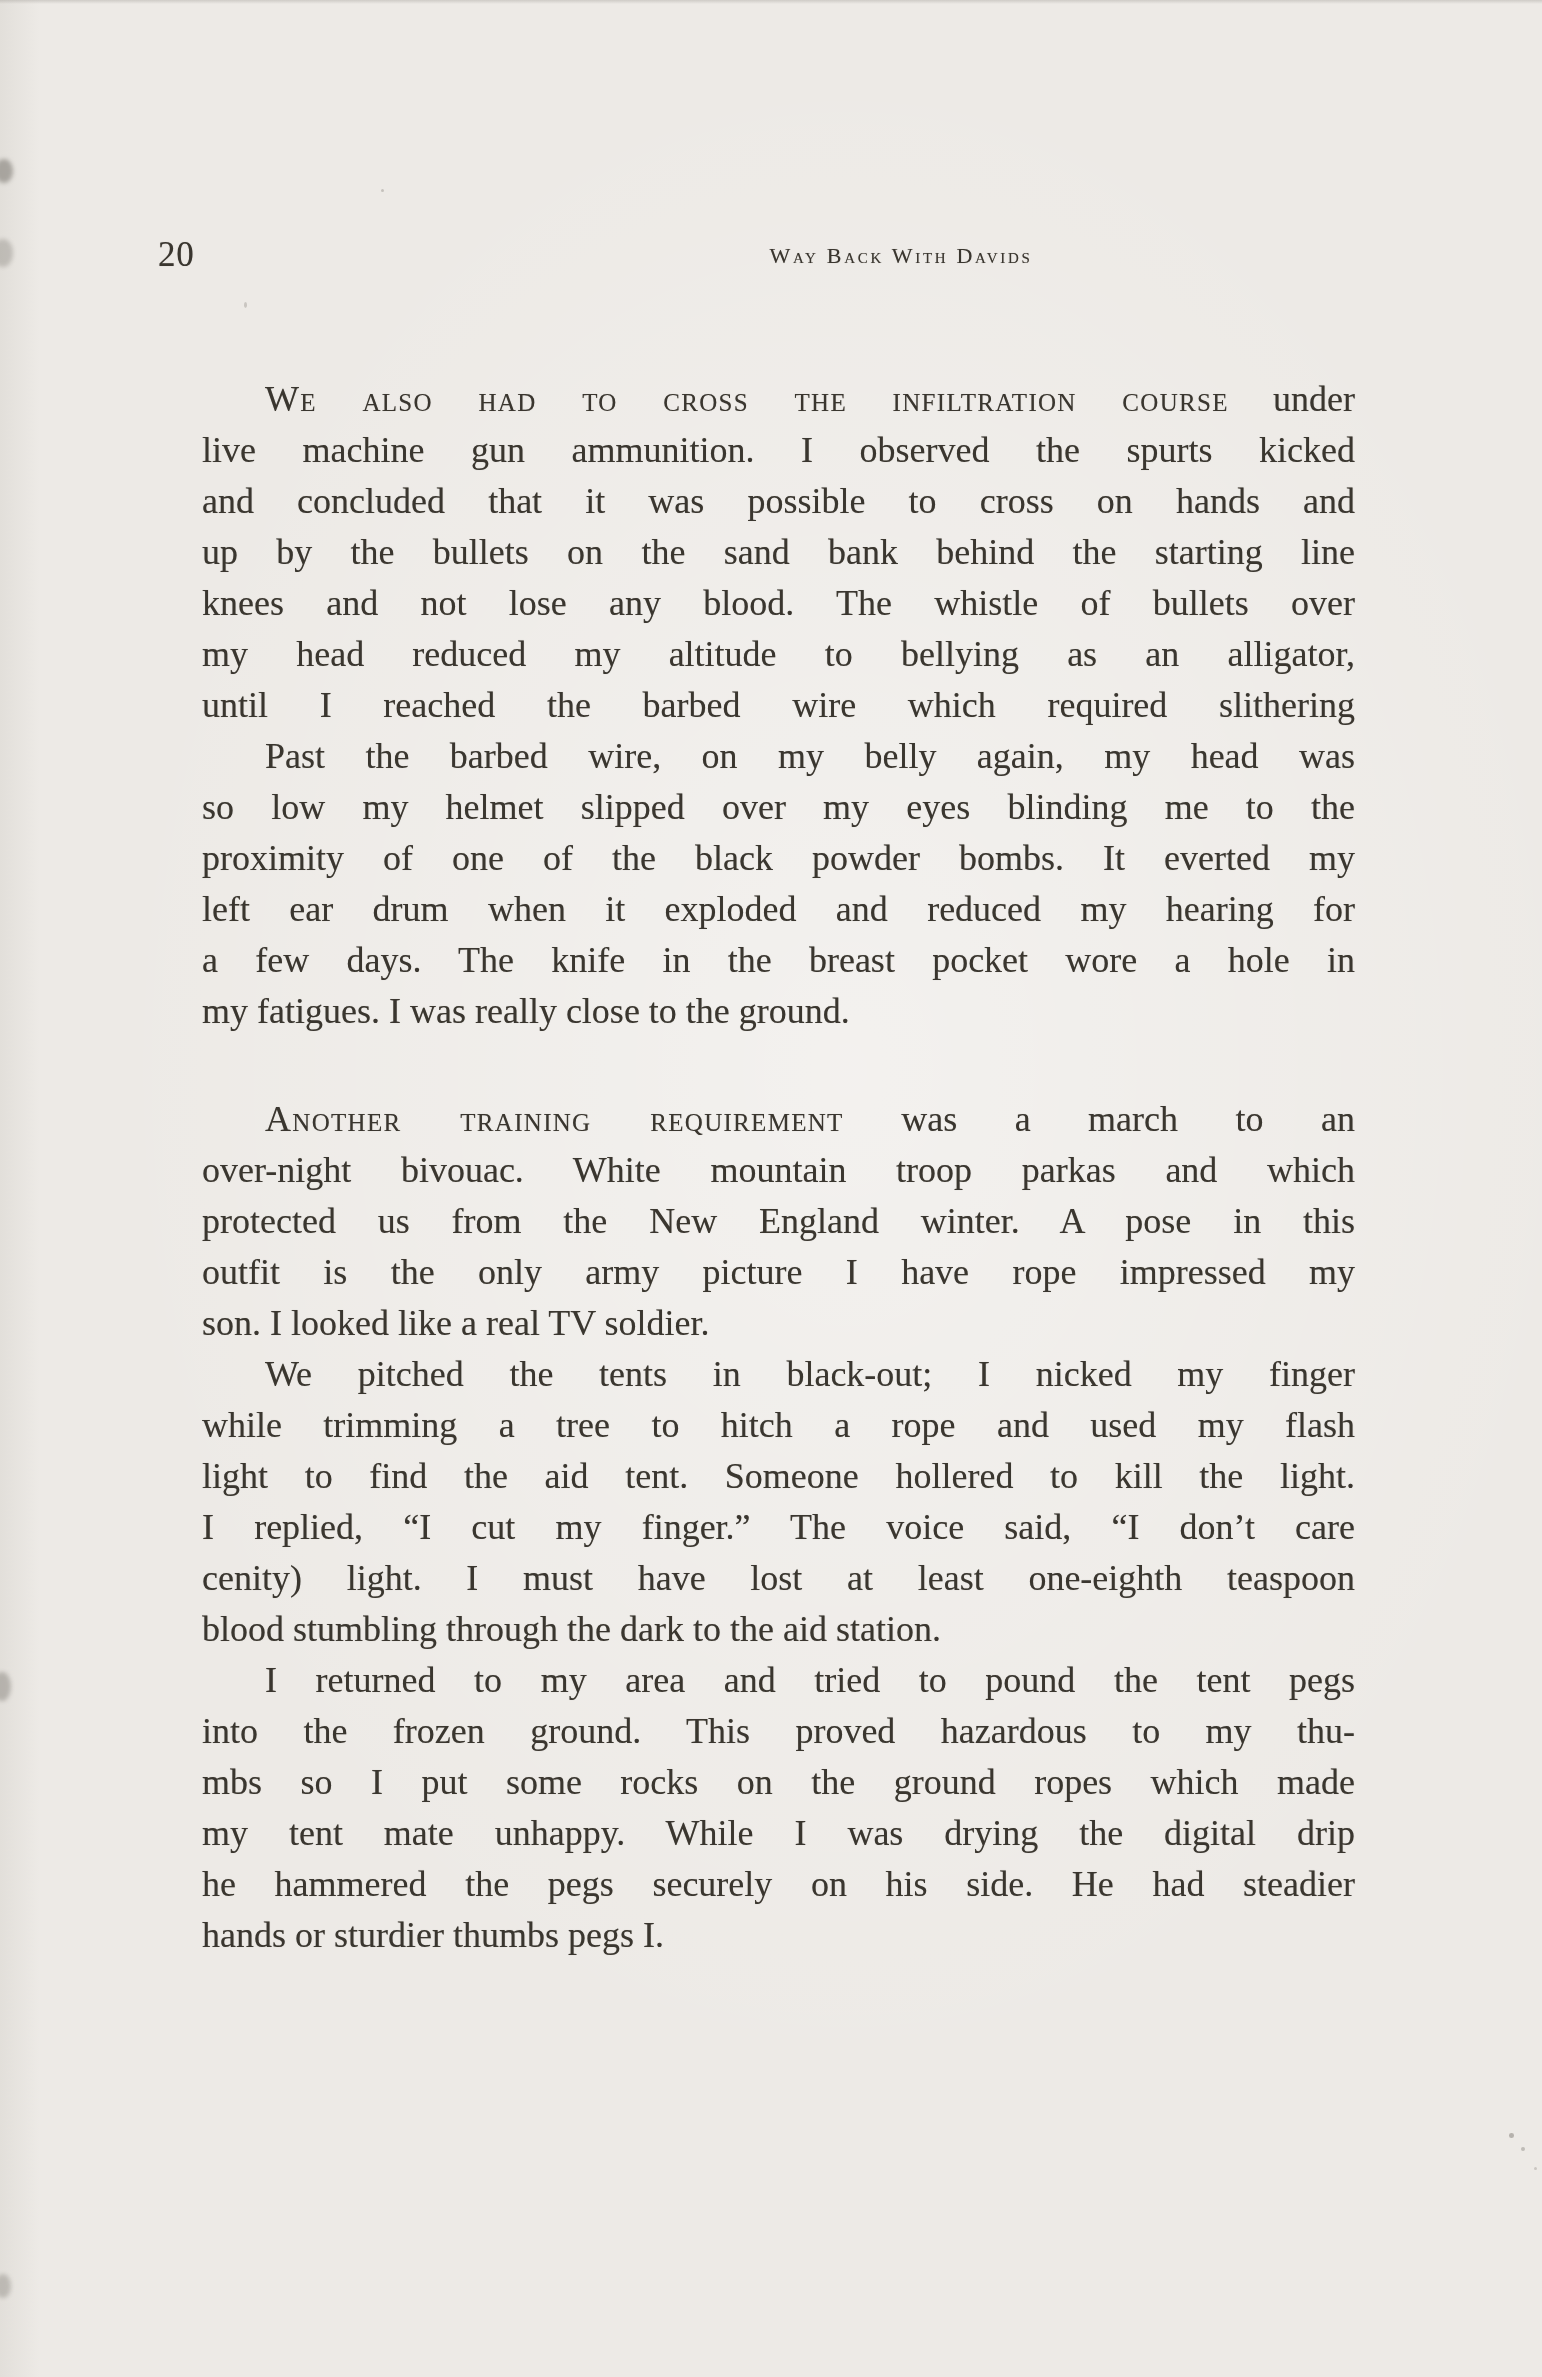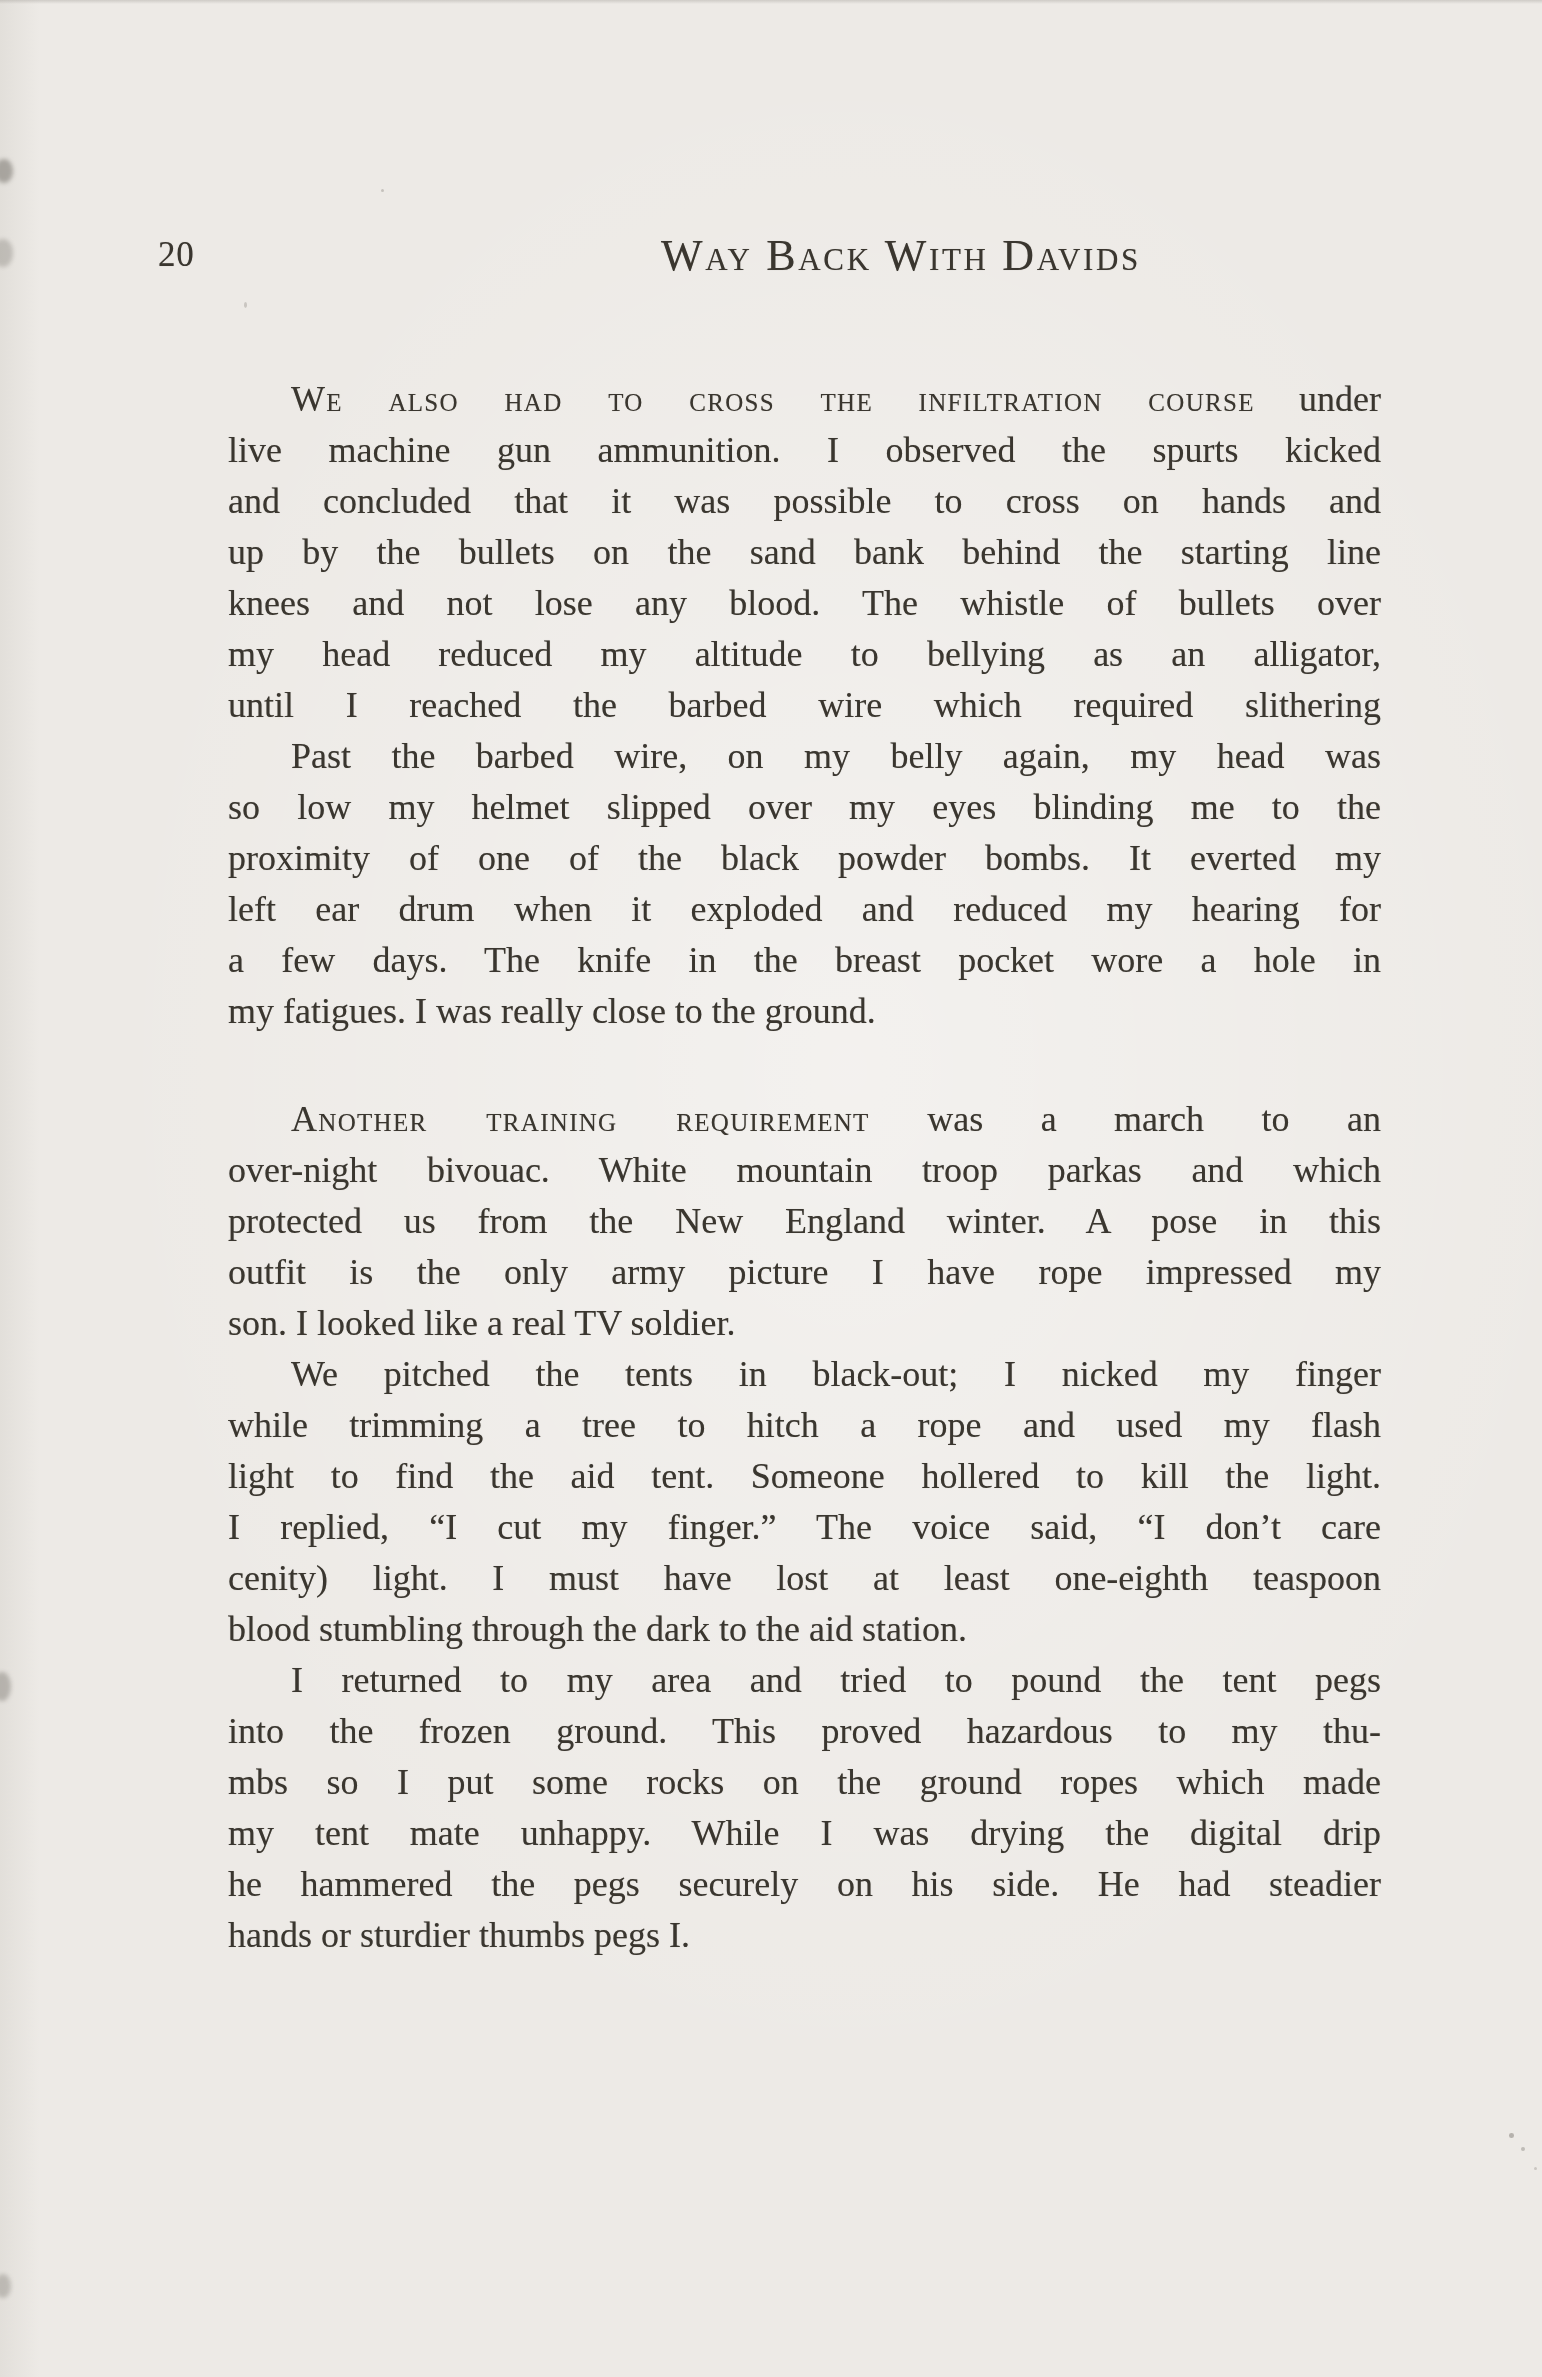--- a/index.html
+++ b/index.html
@@ -32,31 +32,30 @@
   .pagenum{
     position:absolute;left:158px;top:0;
     font-size:35px;line-height:40px;
     letter-spacing:0.7px;
     text-shadow:0 0 0.7px rgba(58,54,47,0.45);
   }
   .running-title{
     position:absolute;left:901px;top:1.3px;
     transform:translateX(-50%);
     font-variant:small-caps;
-    font-size:44px;line-height:40px;
+    font-size:22px;line-height:40px;
     letter-spacing:2.7px;
     white-space:nowrap;
     text-shadow:0 0 0.7px rgba(58,54,47,0.45);
   }
   
   .body-text{
     position:absolute;left:202px;top:374px;width:1153px;
     font-size:36px;
     text-shadow:0 0 0.7px rgba(58,54,47,0.40);
-    margin-left:26px;
   }
   .para{margin:0;}
   .para.section-break{margin-top:57px;}
   .line{
     height:51px;line-height:51px;
     text-align:justify;
     white-space:nowrap;
   }
   .line.just{text-align-last:justify;}
   .line.indent{text-indent:63px;}

